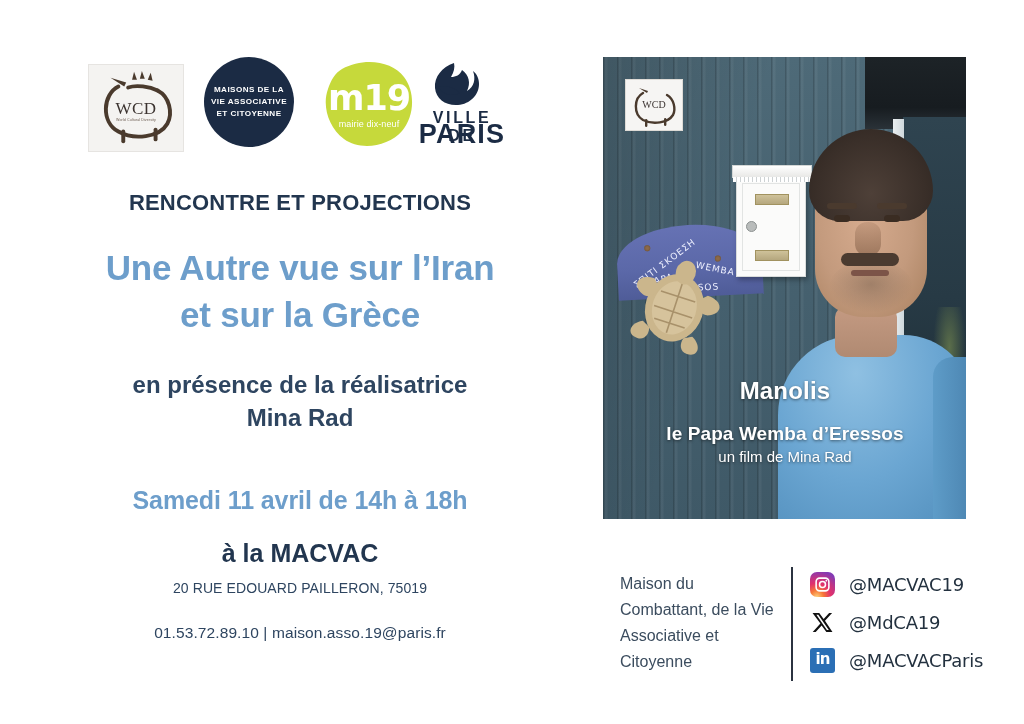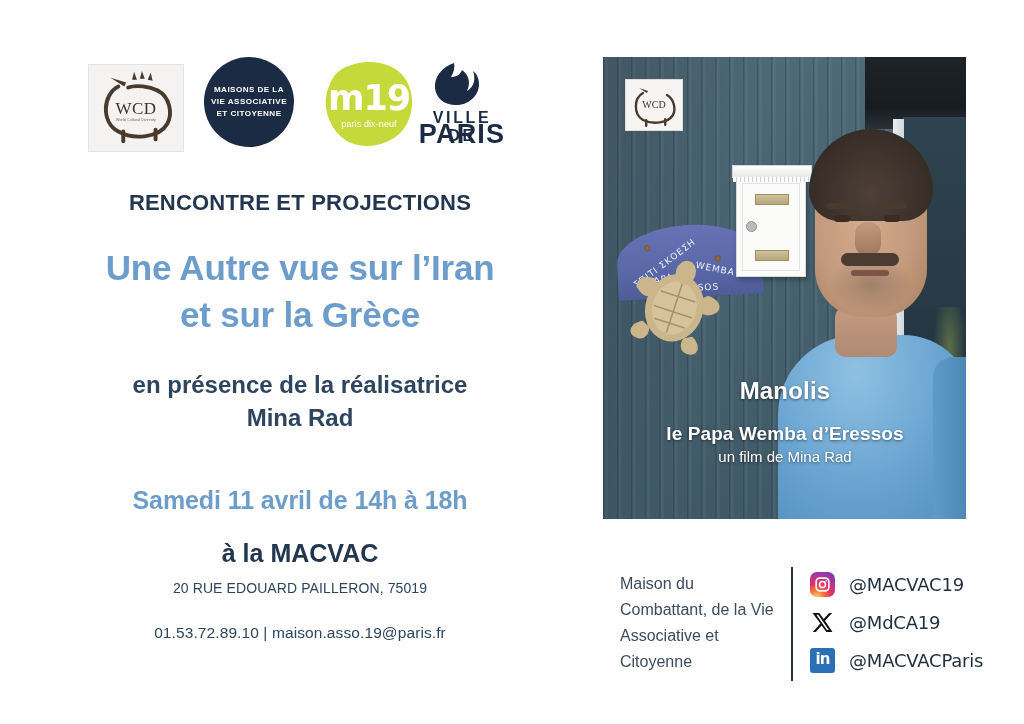--- a/index.html
+++ b/index.html
@@ -504,21 +504,21 @@
       <div>VIE ASSOCIATIVE</div>
       <div>ET CITOYENNE</div>
     </div>
   </div>
 
   <div id="logo-m19">
     <svg class="blob" viewBox="0 0 94 92">
       <path fill="#c6d93b" d="M20 10 C42 -2 70 2 82 18 C94 34 92 58 80 72 C66 88 38 92 22 80 C6 68 0 46 6 30 C9 21 13 14 20 10 Z"></path>
     </svg>
     <div class="m19-word">m19</div>
-    <div class="m19-sub">paris dix-neuf</div>
+    <div class="m19-sub">mairie dix-neuf</div>
   </div>
 
   <div id="logo-paris">
     <svg class="mark" width="60" height="46" viewBox="0 0 60 46">
       <path fill="#1b2b44" d="M22 2 C10 6 2 16 3 27 C4 38 14 45 26 44 C38 43 47 34 47 23 C47 18 45 13 41 10 C44 18 42 26 35 30 C39 22 37 14 30 9 C28 14 24 16 19 16 C22 11 23 6 22 2 Z"></path>
       <path fill="#1b2b44" d="M6 26 C14 24 22 26 28 32 C20 36 11 34 6 26 Z"></path>
     </svg>
     <div class="ville">VILLE DE</div>
     <div class="paris">PARIS</div>
   </div>

